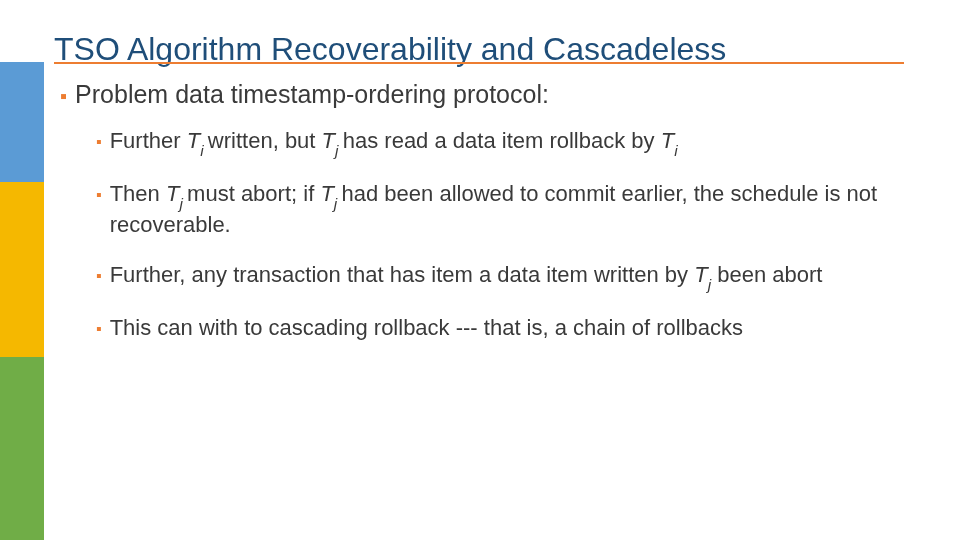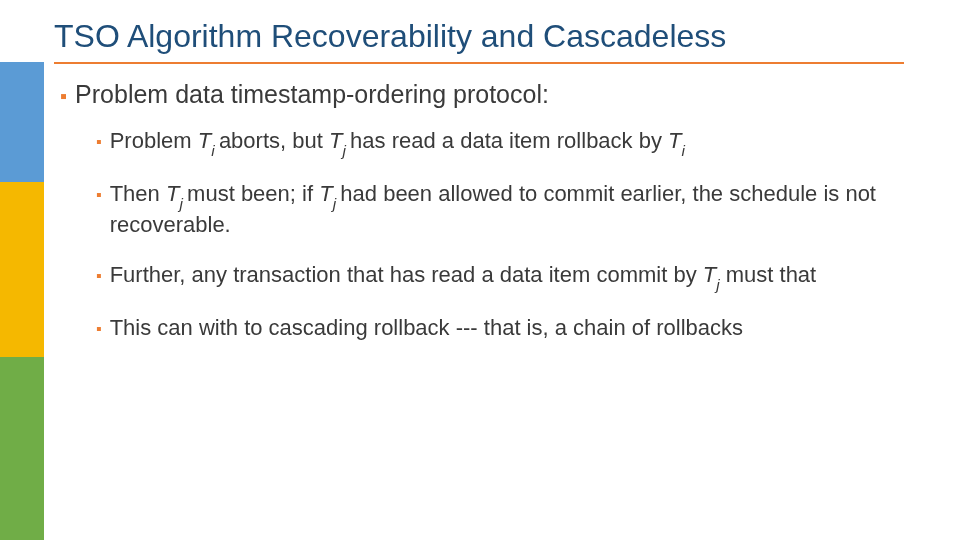--- a/index.html
+++ b/index.html
@@ -34,21 +34,21 @@
     background: #F5B800;
     flex: 0 0 175px;
   }
   .block-green {
     background: #70AD47;
     flex: 1 1 auto;
   }
   .title {
     position: absolute;
     left: 54px;
-    top: 18px;
+    top: 31px;
     font-size: 32px;
     color: #1F4E79;
     font-weight: 400;
   }
   .title-rule {
     position: absolute;
     left: 54px;
     top: 62px;
     width: 850px;
     height: 2px;
@@ -110,35 +110,35 @@
   <div class="body">
 
     <div class="lvl1">
       <span class="bullet">▪</span>
       <span class="txt">Problem data timestamp-ordering protocol:</span>
     </div>
 
     <div class="lvl2">
       <span class="bullet">▪</span>
       <span class="txt">
-        <span>Problem </span><span class="ital">T</span><sub>i </sub><span>aborts, but </span><span class="ital">T</span><sub>j </sub><span>has read a data item rollback by  </span><span class="ital">T</span><sub>i</sub>
+        <span>Further </span><span class="ital">T</span><sub>i </sub><span>written, but </span><span class="ital">T</span><sub>j </sub><span>has read a data item rollback by  </span><span class="ital">T</span><sub>i</sub>
       </span>
     </div>
 
     <div class="lvl2">
       <span class="bullet">▪</span>
       <span class="txt">
-        <span>Then </span><span class="ital">T</span><sub>j </sub><span>must been; if </span><span class="ital">T</span><sub>j </sub><span>had been allowed to commit earlier, the schedule is not recoverable.</span>
+        <span>Then </span><span class="ital">T</span><sub>j </sub><span>must abort; if </span><span class="ital">T</span><sub>j </sub><span>had been allowed to commit earlier, the schedule is not recoverable.</span>
       </span>
     </div>
 
     <div class="lvl2">
       <span class="bullet">▪</span>
       <span class="txt">
-        <span>Further, any transaction that has read a data item commit by </span><span class="ital">T</span><sub>j</sub><span> must that</span>
+        <span>Further, any transaction that has item a data item written by </span><span class="ital">T</span><sub>j</sub><span> been abort</span>
       </span>
     </div>
 
     <div class="lvl2">
       <span class="bullet">▪</span>
       <span class="txt">This can with to cascading rollback --- that is, a chain of rollbacks</span>
     </div>
 
   </div>
 </div>

